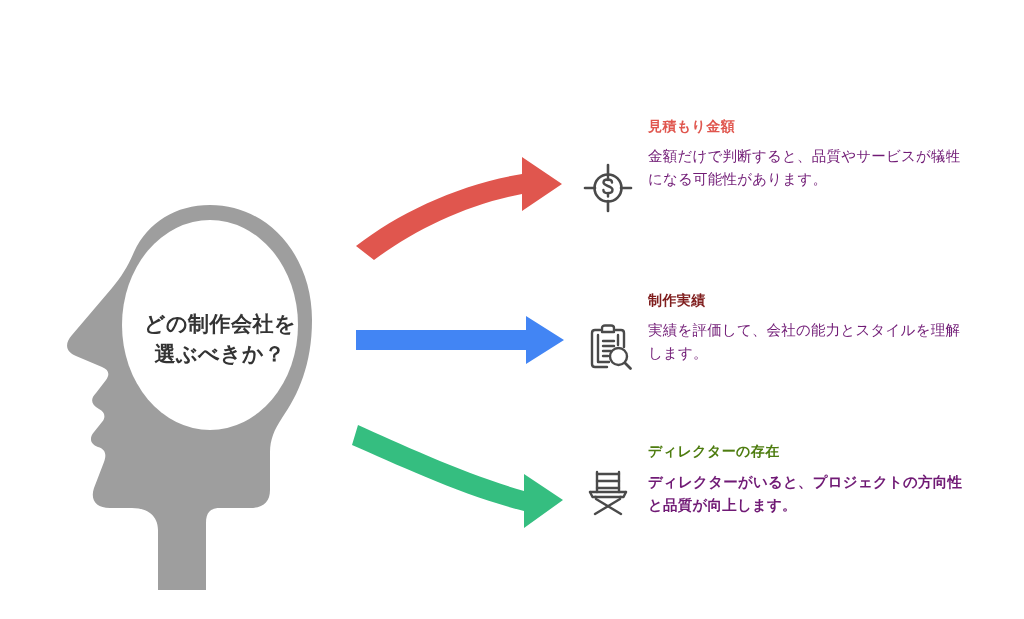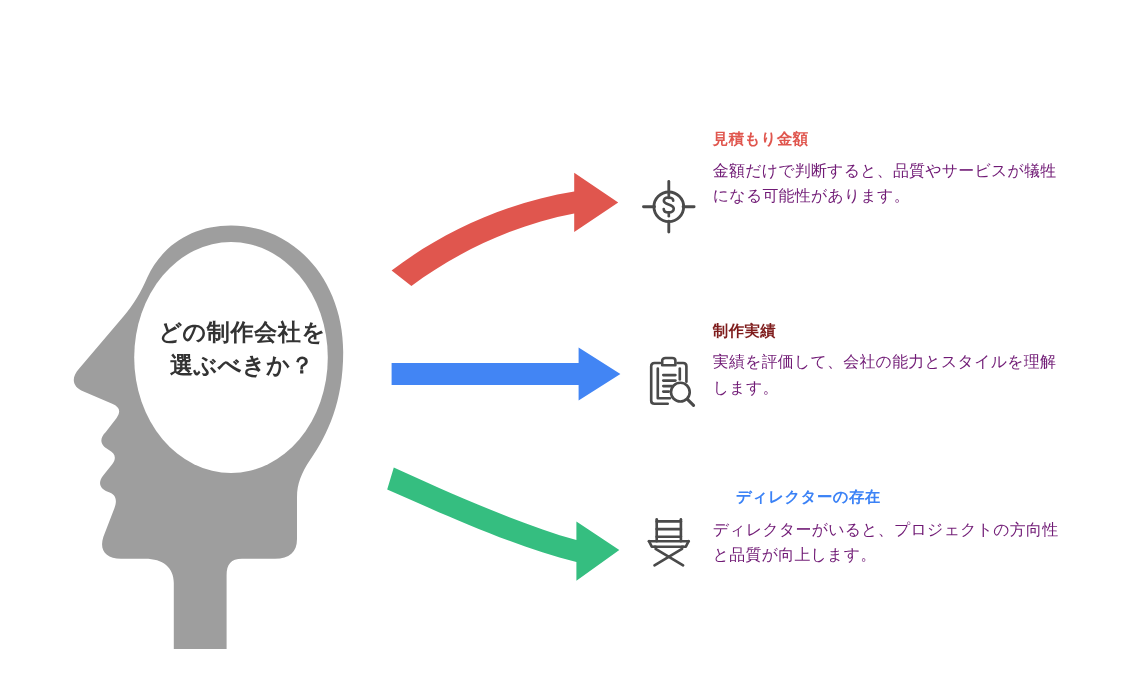--- a/index.html
+++ b/index.html
@@ -22,21 +22,21 @@
   #head-graphic {
     position: absolute;
     left: 60px;
     top: 190px;
     width: 270px;
     height: 400px;
   }
   #head-center-text {
     position: absolute;
     left: 100px;
-    top: 288px;
+    top: 309px;
     width: 240px;
     text-align: center;
     font-size: 21px;
     font-weight: bold;
     line-height: 1.42;
     color: #333333;
     letter-spacing: 0.5px;
     white-space: pre-line;
   }
 
@@ -77,31 +77,31 @@
   }
   .item-heading {
     font-size: 14px;
     font-weight: bold;
     line-height: 1.25;
     margin: 0 0 9px 0;
     letter-spacing: 0.4px;
   }
   #item-0 .item-heading { color: #E0564E; }
   #item-1 .item-heading { color: #7f1d1d; }
-  #item-2 .item-heading { color: #3b82f6; margin-left: 21px; }
+  #item-2 .item-heading { color: #4d7c0f; }
 
   .item-desc {
     font-size: 14.5px;
     line-height: 1.62;
     color: #701a75;
     margin: 0;
     letter-spacing: 0.2px;
   }
   #item-1 .item-desc { margin-top: 8px; }
-  #item-2 .item-desc { margin-top: 10px; }
+  #item-2 .item-desc { margin-top: 10px; font-weight: bold; }
 </style>
 </head>
 <body>
 
 <div id="canvas">
 
   <svg id="head-graphic" viewBox="0 0 270 400">
 
     <path fill="#9e9e9e" d="M150 15
              C 208 15, 252 65, 252 130

